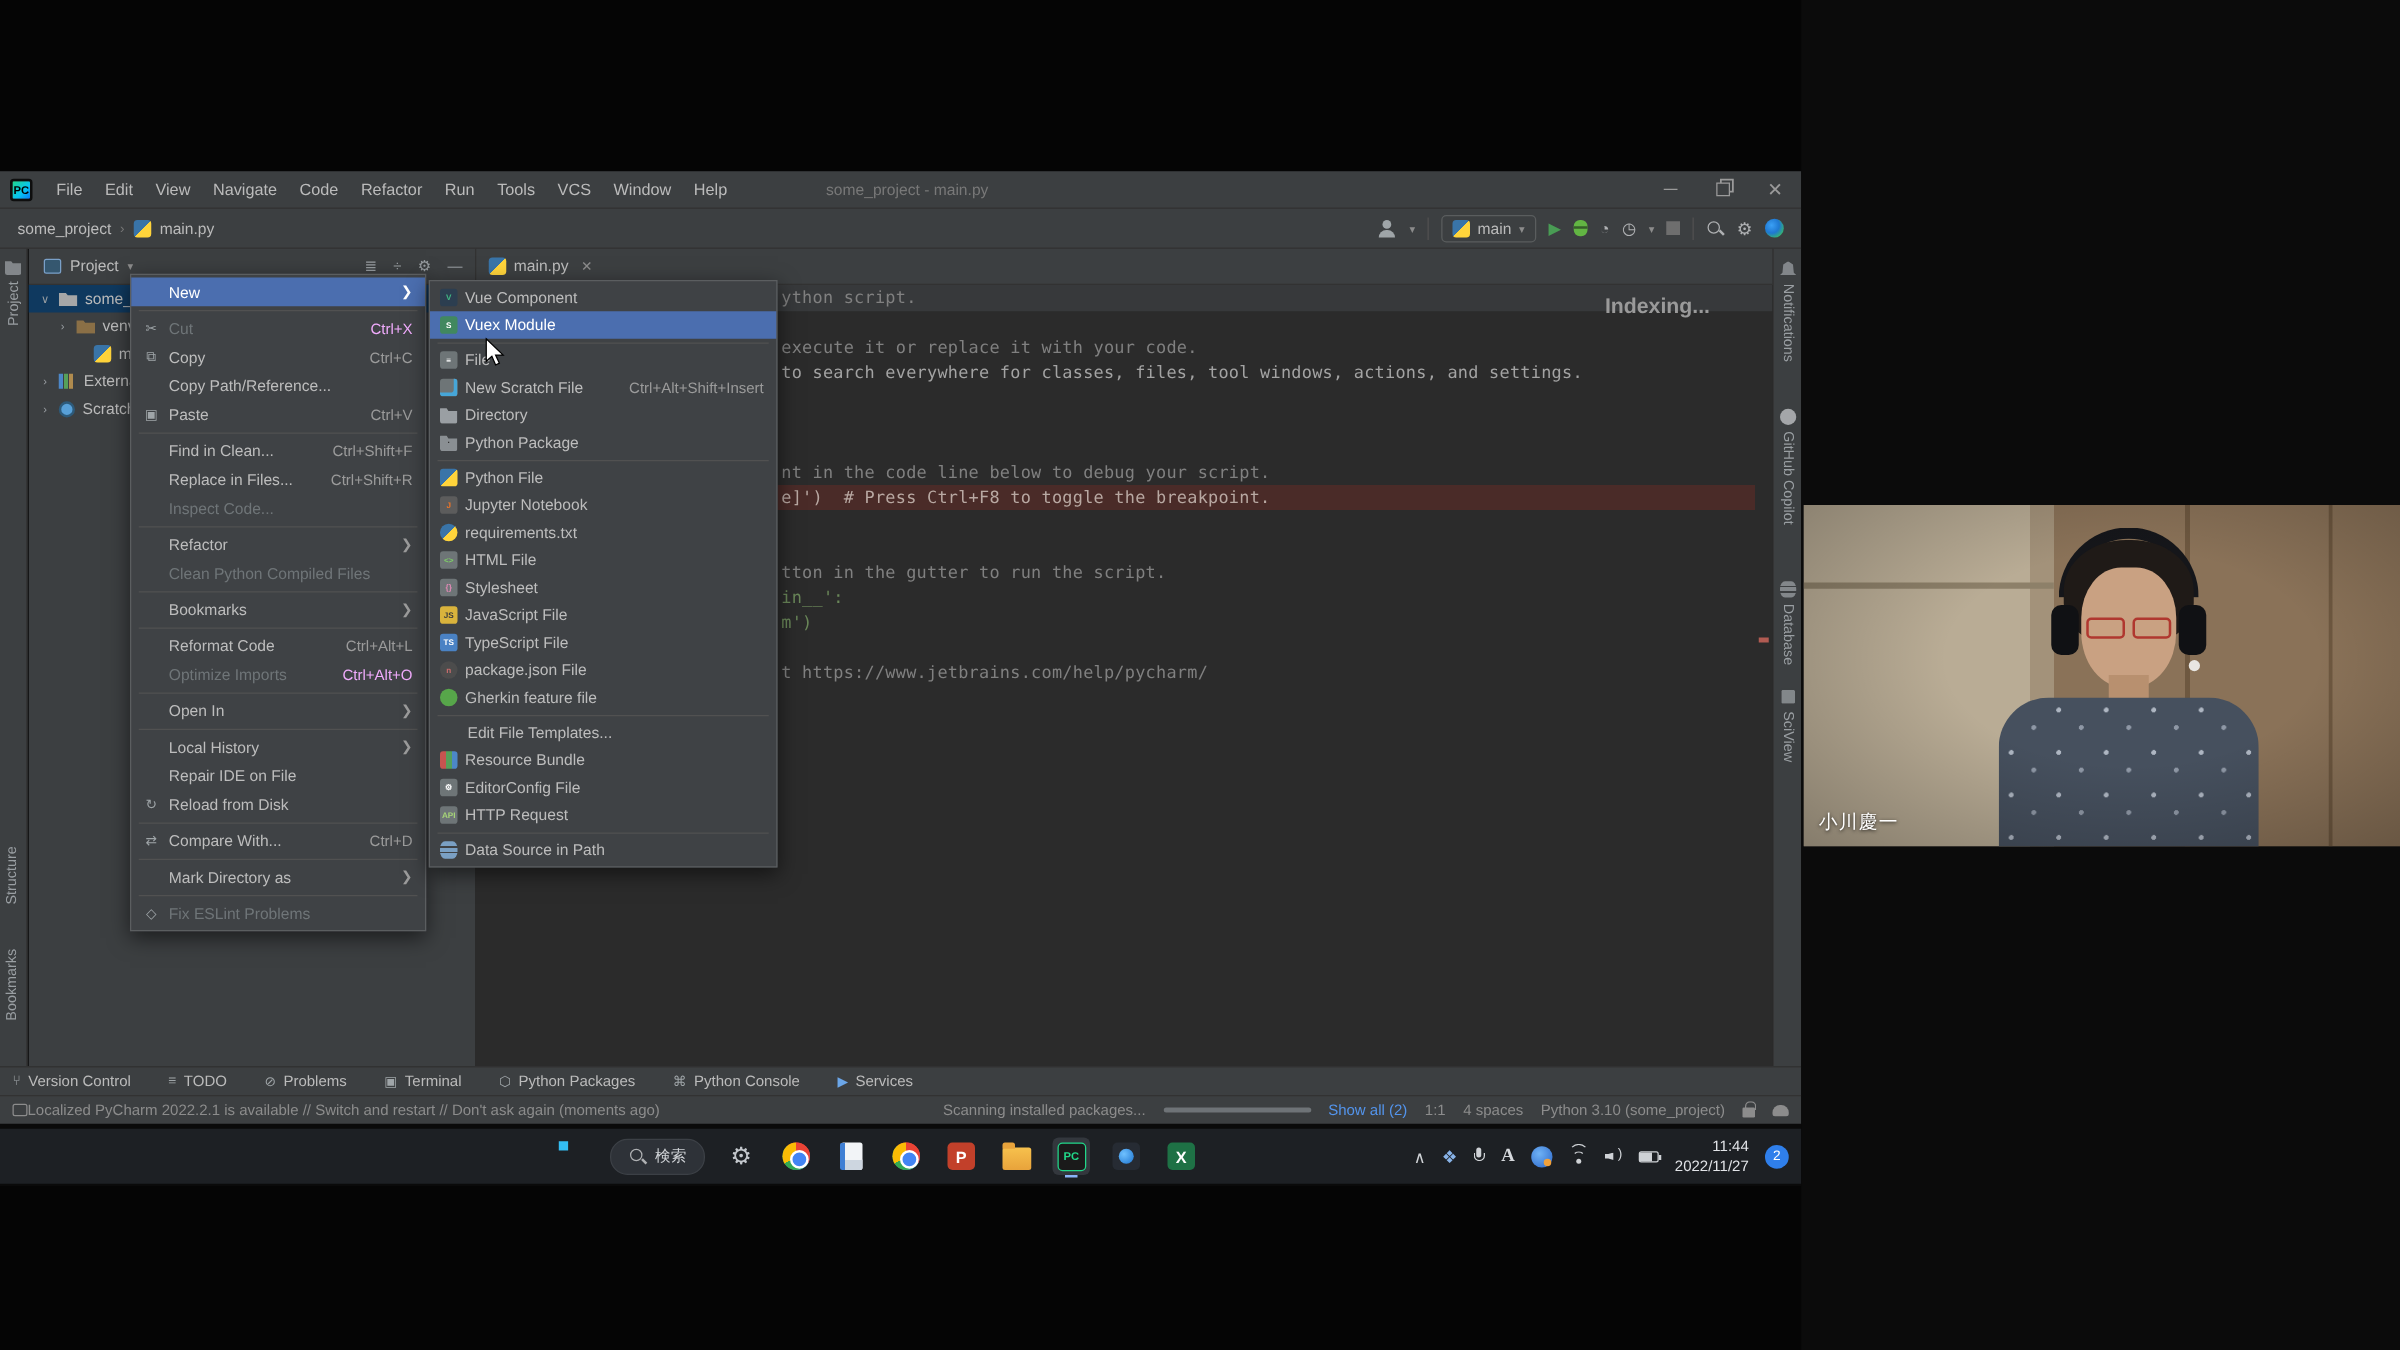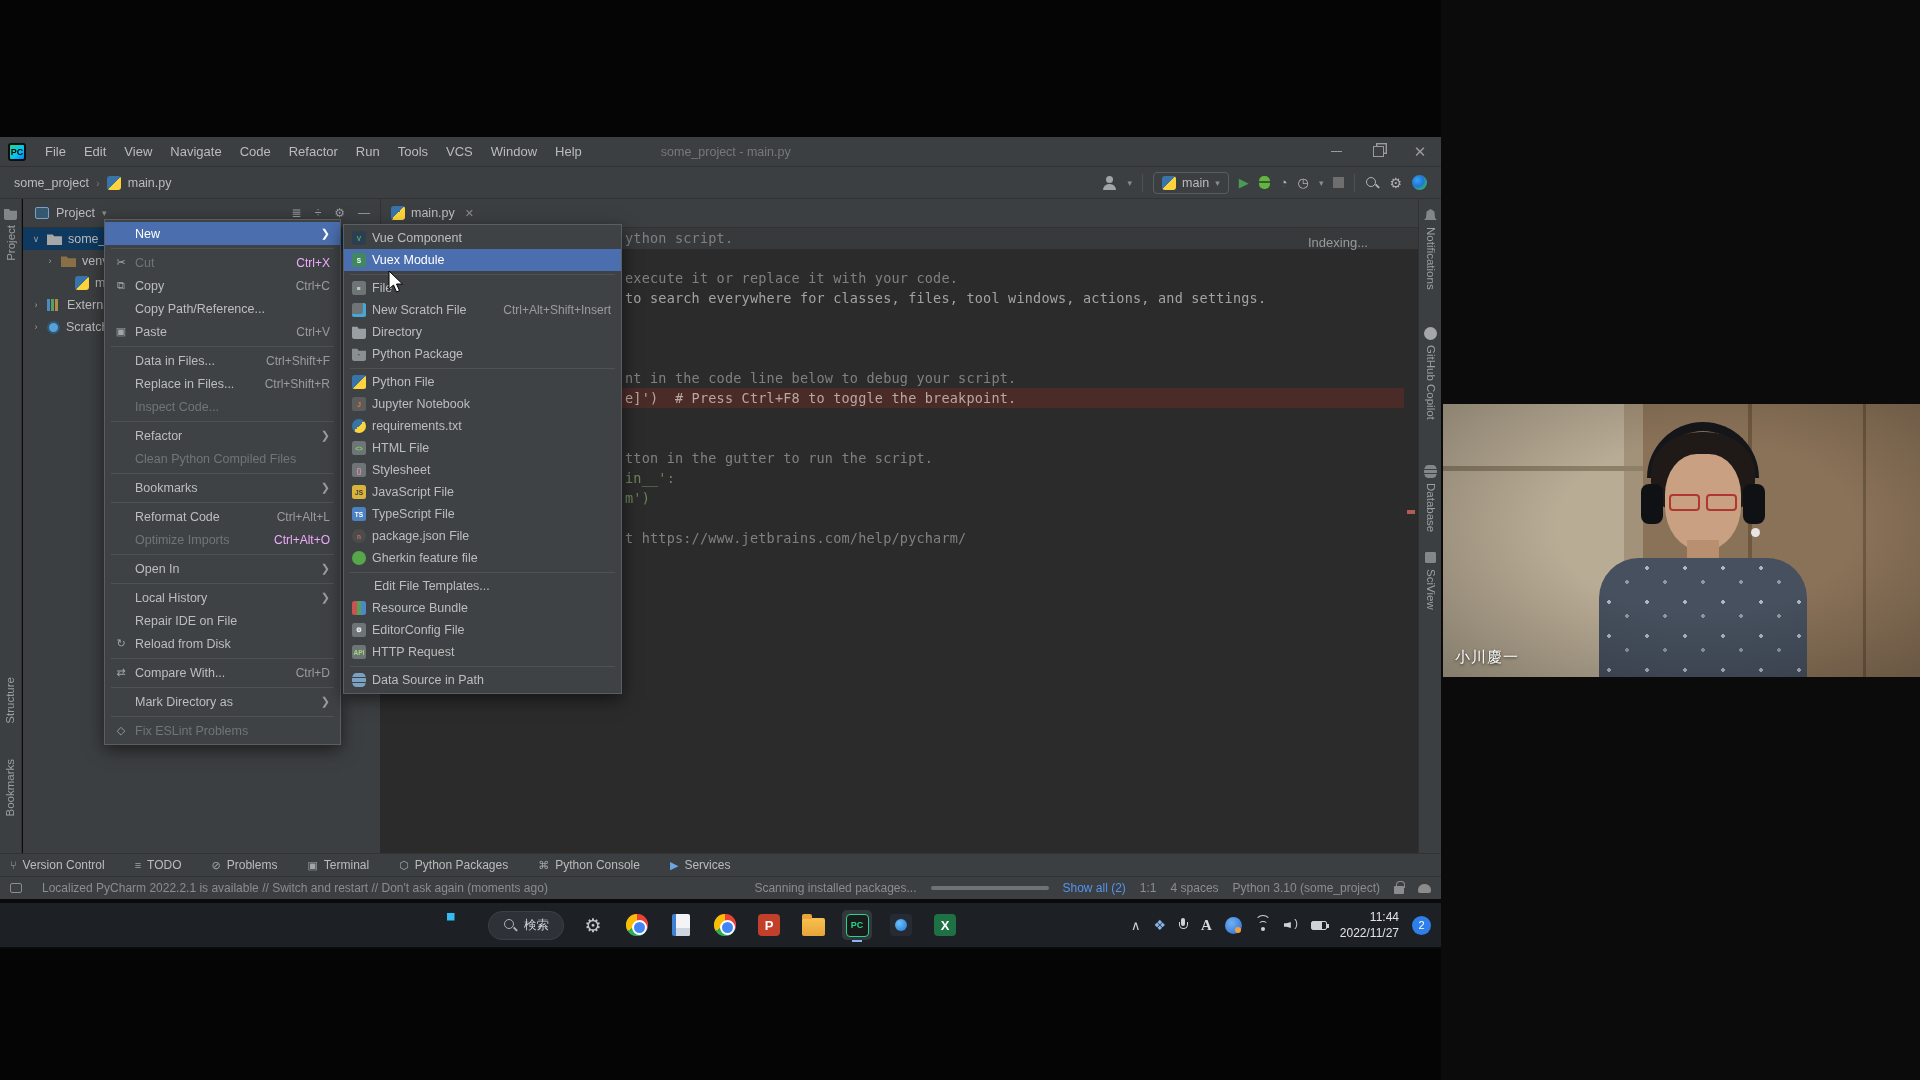--- a/index.html
+++ b/index.html
@@ -80,21 +80,21 @@
   .folder-ic.excluded { background:#8a6f46; }
   .libs-ic { width:14px; height:12px; background:linear-gradient(90deg,#4c87c7 22%,#3c3f41 22%,#3c3f41 30%,#56a05a 30%,#56a05a 52%,#3c3f41 52%,#3c3f41 60%,#b08b4e 60%,#b08b4e 82%,#3c3f41 82%); }
   .scratch-ic { width:13px; height:13px; border-radius:50%; background:#58a0d8; border:2px solid #2d5a7a; }
 
   
   #editor { left:380px; top:91px; width:1038px; height:625px; background:#2b2b2b; overflow:hidden;
     font-family:"DejaVu Sans Mono", monospace; font-size:13.5px; }
   #cur-line { position:absolute; left:0; top:0; width:100%; height:21px; background:#37393b; }
   .code-line { position:absolute; left:245px; white-space:pre; letter-spacing:.2px; }
   #bp-line { position:absolute; left:0; width:1024px; height:20px; background:#4a2b28; }
-  #indexing { position:absolute; right:50px; top:7px; color:#9a9a9a; font-family:"Liberation Sans",sans-serif; font-size:13px; }
+  #indexing { position:absolute; right:50px; top:7px; color:#9a9a9a; font-family:"Liberation Sans",sans-serif; font-size:17px;font-weight:bold; }
   #err-stripe-red { position:absolute; right:3px; top:282px; width:8px; height:4px; background:#b15b52; }
 
   
   .popup { background:#3f4245; border:1px solid #5b5e60; box-shadow:0 5px 16px rgba(0,0,0,.55);
     color:#bdbdbd; font-size:12.5px; padding:2px 0; }
   #ctx-menu { left:104px; top:82px; width:237px; }
   #new-submenu { left:343px; top:87px; width:279px; }
   .menu-item { display:flex; align-items:center; padding:0 10px 0 8px; cursor:default; }
   #ctx-menu .menu-item { height:23px; }
   #new-submenu .menu-item { height:22px; }
@@ -138,21 +138,21 @@
   
   #toolwin-bar { left:0; top:716px; width:1441px; height:23px; background:#3c3f41; border-top:1px solid #323232;
     display:flex; align-items:center; gap:30px; padding-left:10px; color:#bbbbbb; font-size:12px; }
   .twb { display:flex; align-items:center; gap:6px; cursor:default; }
   .twb-ic { color:#9fa5a8; font-size:11px; }
   .twb-ic.svc { color:#6ba6e8; }
 
   
   #status-bar { left:0; top:739px; width:1441px; height:23px; background:#3c3f41; border-top:1px solid #323232;
     display:flex; align-items:center; color:#8c8c8c; font-size:12px; padding:0 10px; }
-  #status-left { display:flex; align-items:center; gap:20px; }
+  #status-left { display:flex; align-items:center; gap:0; }
   .sb-ic { width:12px; height:10px; border:1.3px solid #8c8c8c; border-radius:2px; }
   #status-right { margin-left:auto; display:flex; align-items:center; gap:14px; }
   #scan-progress { width:118px; height:4px; border-radius:2px; background:#6e7377; }
   .link { color:#5394ec; cursor:pointer; }
   .lock-ic { position:relative; width:10px; height:8px; background:#8c8c8c; border-radius:1px; margin-top:4px; }
   .lock-ic::before { content:""; position:absolute; left:1.5px; top:-5px; width:7px; height:6px; border:1.5px solid #8c8c8c; border-bottom:none; border-radius:4px 4px 0 0; }
   .cloudbell { width:13px; height:9px; background:#8c8c8c; border-radius:6px 6px 2px 2px; }
 
   
   #taskbar { left:0; top:766px; width:1441px; height:44px; background:#1d2024; display:flex; align-items:center; }
@@ -398,21 +398,21 @@
           <span class="mi-label">Copy Path/Reference...</span>
         </div>
         <div class="menu-item">
           <span class="mi-ic">▣</span>
           <span class="mi-label">Paste</span>
           <span class="mi-short">Ctrl+V</span>
         </div>
         <div class="menu-sep"></div>
         <div class="menu-item">
           <span class="mi-ic"></span>
-          <span class="mi-label">Data in Files...</span>
+          <span class="mi-label">Find in Clean...</span>
           <span class="mi-short">Ctrl+Shift+F</span>
         </div>
         <div class="menu-item">
           <span class="mi-ic"></span>
           <span class="mi-label">Replace in Files...</span>
           <span class="mi-short">Ctrl+Shift+R</span>
         </div>
         <div class="menu-item disabled">
           <span class="mi-ic"></span>
           <span class="mi-label">Inspect Code...</span>

